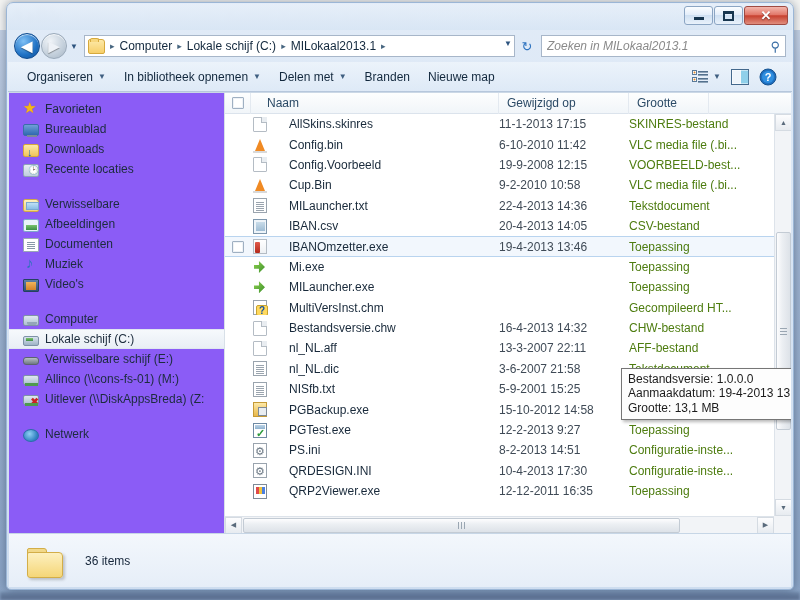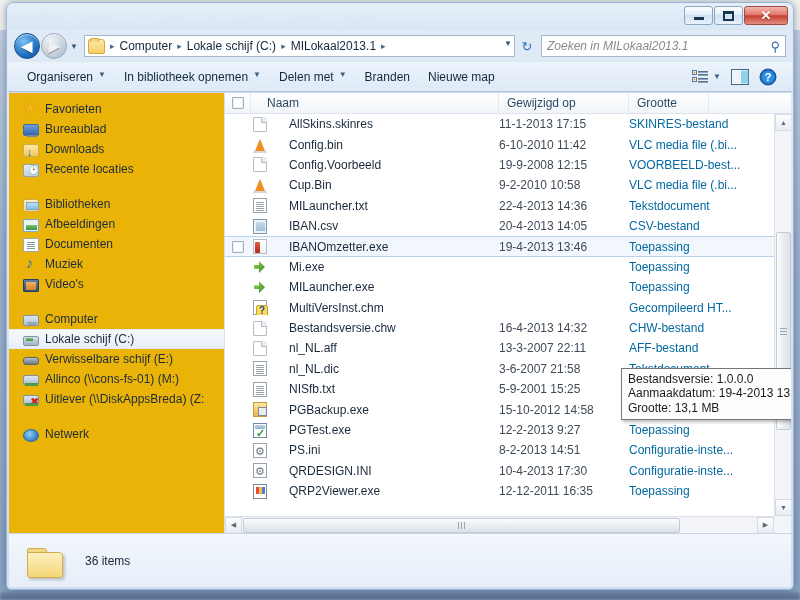--- a/index.html
+++ b/index.html
@@ -149,37 +149,37 @@
   .search-icon { color:#3a6ea5; font-size:13px; }
 
   
   .cmdbar {
     position:absolute; left:0; top:58px; width:100%; height:30px;
     display:flex; align-items:center; padding:0 10px;
     background: linear-gradient(180deg, rgba(240,246,252,.75), rgba(222,234,247,.75));
     border-bottom:1px solid #b6c7dc;
   }
   .cmd {
-    display:flex; align-items:flex-start; gap:5px; padding:4px 9px;
+    display:flex; align-items:center; gap:5px; padding:4px 9px;
     color:#12283d; font-size:12px; white-space:nowrap; cursor:default;
   }
   .caret { font-size:8px; color:#3f5f80; }
   .cmd-spacer { flex:1 1 auto; }
   .cmd-icon-btn {
     display:flex; align-items:center; gap:4px; padding:3px 5px; cursor:pointer;
   }
 
   
   .bodysplit {
     position:absolute; left:1px; top:88px; right:1px; bottom:55px;
     display:flex; background:#fff;
     border-top:1px solid #cbd8e6;
   }
   .nav-pane {
-    width:216px; flex:0 0 216px; background:#eab308;
+    width:216px; flex:0 0 216px; background:#8b5cf6;
     border-right:1px solid #d8e0e8;
     padding:6px 0 0 0; overflow:hidden; position:relative;
   }
   .navgroup { margin-bottom:3px; }
   .nav-item {
     display:flex; align-items:center; gap:6px;
     height:20px; padding-left:14px; font-size:12px; color:#1c2c3d;
     cursor:default; white-space:nowrap;
   }
   .nav-item.child { }
@@ -291,21 +291,21 @@
     white-space:nowrap; cursor:default; position:relative;
   }
   .row.selected {
     background:#f2f7fd;
     border-top:1px solid #b9d4ef; border-bottom:1px solid #b9d4ef;
   }
   .cell { overflow:hidden; text-overflow:clip; }
   .c-check { width:26px; display:flex; align-items:center; justify-content:center; flex:0 0 26px;}
   .c-name { width:240px; flex:0 0 240px; display:flex; align-items:center; gap:22px; padding-left:2px;}
   .c-mod  { width:130px; flex:0 0 130px; color:#3f4a56; padding-left:8px;}
-  .c-type { width:125px; flex:0 0 125px; color:#0369a1; padding-left:8px;}
+  .c-type { width:125px; flex:0 0 125px; color:#4d7c0f; padding-left:8px;}
   .c-size { width:80px; flex:0 0 80px; color:#8a4a2c; text-align:right; padding-right:4px;}
 
   .fico { width:14px; height:16px; flex:0 0 14px; position:relative; }
   .fi-blank { background:#fff; border:1px solid #b4bcc4; border-radius:1px; height:15px;}
   .fi-blank:after{content:"";position:absolute;right:-1px;top:-1px;width:5px;height:5px;
      background:#e9edf1;border-left:1px solid #b4bcc4;border-bottom:1px solid #b4bcc4;}
   .fi-txt { background:#fff; border:1px solid #9aa4ae; height:15px;}
   .fi-txt:after{content:"";position:absolute;left:2px;top:3px;width:8px;height:1px;
      background:#9aa4ae; box-shadow:0 2px 0 #9aa4ae,0 4px 0 #9aa4ae,0 6px 0 #9aa4ae,0 8px 0 #9aa4ae;}
   .fi-vlc:before {
@@ -554,21 +554,21 @@
           <span class="nico ico-recent"></span>
           <span>Recente locaties</span>
         </div>
       </div>
 
       <div class="navspacer"></div>
 
       <div class="navgroup">
         <div class="nav-item">
           <span class="nico ico-libs"></span>
-          <span>Bibliotheken</span>
+          <span>Verwisselbare</span>
         </div>
         <div class="nav-item child">
           <span class="nico ico-pictures"></span>
           <span>Afbeeldingen</span>
         </div>
         <div class="nav-item child">
           <span class="nico ico-docs"></span>
           <span>Documenten</span>
         </div>
         <div class="nav-item child">

